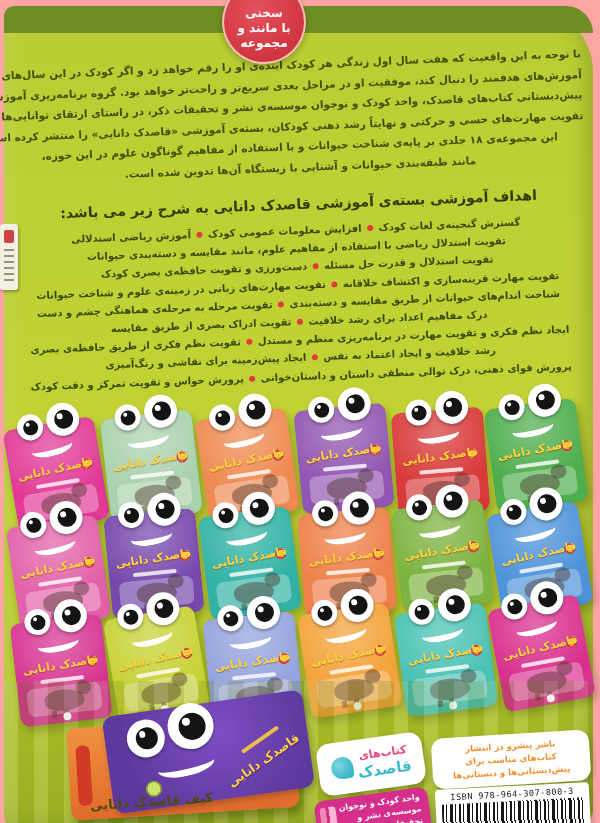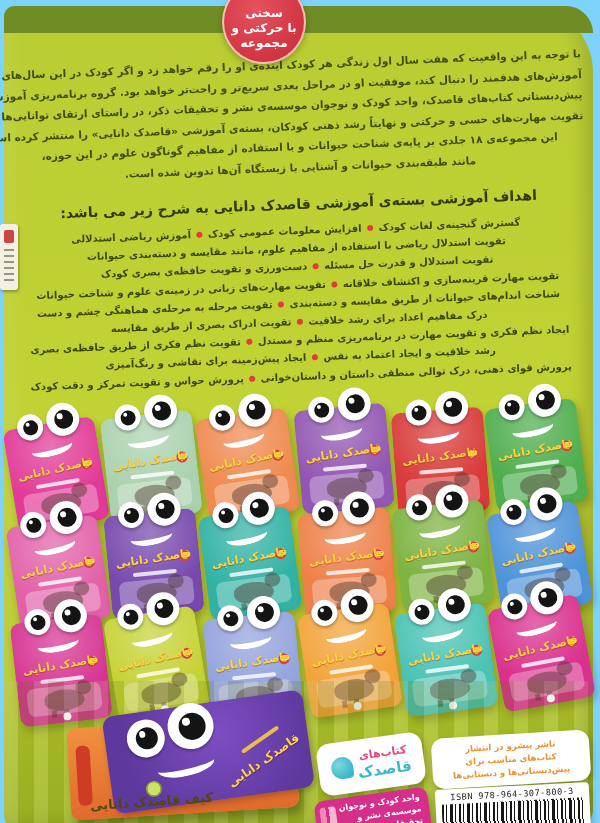--- a/index.html
+++ b/index.html
@@ -1,19 +1,19 @@
 <!DOCTYPE html>
 <html lang="fa" style="--band-green: #6f8d24; --bullet-red: #e23b3b; --title-yellow: #ffd53e; --brand-pink: #e8467e; --brand-teal: #3bb9c9; --unit-magenta: #d52f8b; --promo-orange: #f0902e;"><head>
 <meta charset="utf-8">
 <style>
   html,body{margin:0;padding:0;width:600px;height:823px;overflow:hidden;background:#0a0a0a;}
   *{box-sizing:border-box;}
   body{font-family:"DejaVu Sans",sans-serif;}
 
-  .page{position:relative;width:600px;height:823px;background:#7dd3fc;}
+  .page{position:relative;width:600px;height:823px;background:#fca5a5;}
 
   
   .card{
     position:absolute;left:4px;top:6px;right:7px;bottom:-8px;
     background:linear-gradient(180deg,#b9cd33 0%,#c1d334 50%,#b3c72c 100%);
     border-radius:26px 66px 22px 16px;
     box-shadow:inset -8px -6px 18px rgba(0,0,0,.16), inset 6px 6px 14px rgba(255,255,255,.14);
   }
 
   .top-band{
@@ -184,21 +184,21 @@
 </head>
 <body>
 
 <div class="page">
   <div class="card">
 
     <div class="top-band"></div>
 
     <div class="badge">
       <div>سخنی</div>
-      <div>با حرکتی و</div>
+      <div>با مانند و</div>
       <div>مجموعه</div>
     </div>
 
     <div class="intro" id="intro" dir="rtl">
         <div class="tline">با توجه به این واقعیت که هفت سال اول زندگی هر کودک آینده‌ی او را رقم خواهد زد و اگر کودک در این سال‌های طلایی</div>
         <div class="tline">آموزش‌های هدفمند را دنبال کند، موفقیت او در مراحل بعدی سریع‌تر و راحت‌تر خواهد بود. گروه برنامه‌ریزی آموزش‌های</div>
         <div class="tline">پیش‌دبستانی کتاب‌های قاصدک، واحد کودک و نوجوان موسسه‌ی نشر و تحقیقات ذکر، در راستای ارتقای توانایی‌ها و</div>
         <div class="tline">تقویت مهارت‌های حسی و حرکتی و نهایتاً رشد ذهنی کودکان، بسته‌ی آموزشی «قاصدک دانایی» را منتشر کرده است.</div>
         <div class="tline">این مجموعه‌ی ۱۸ جلدی بر پایه‌ی شناخت حیوانات و با استفاده از مفاهیم گوناگون علوم در این حوزه،</div>
         <div class="tline">مانند طبقه‌بندی حیوانات و آشنایی با زیستگاه آن‌ها تدوین شده است.</div>

